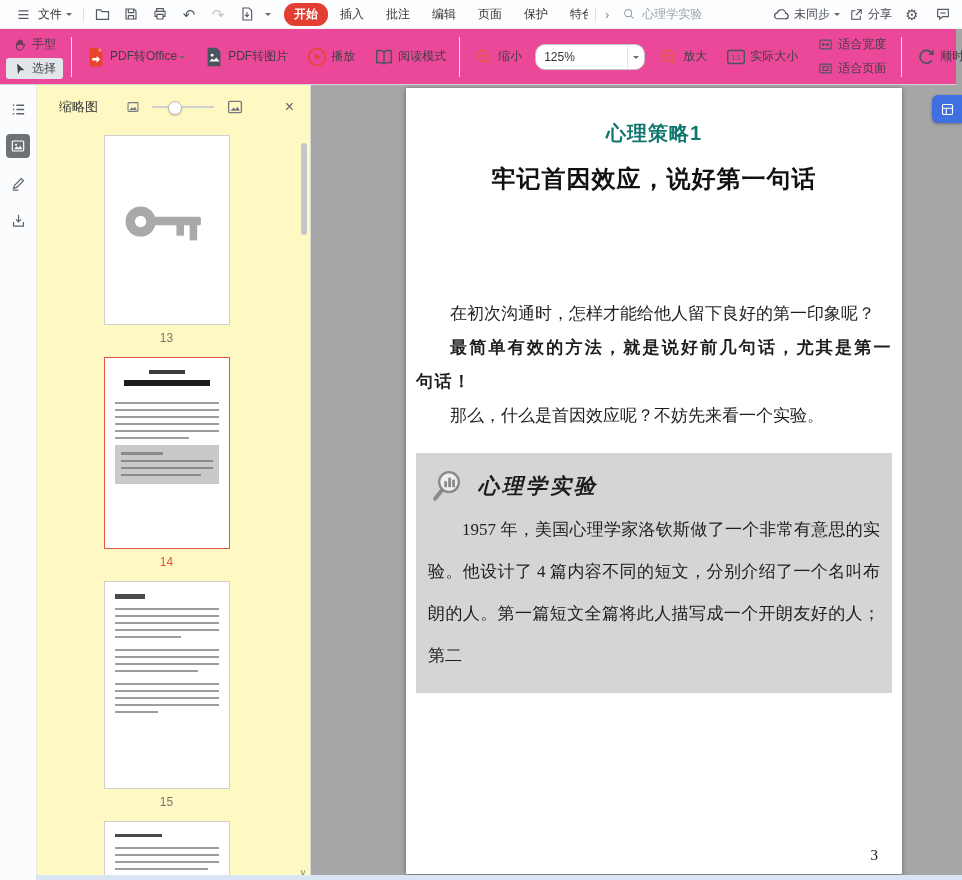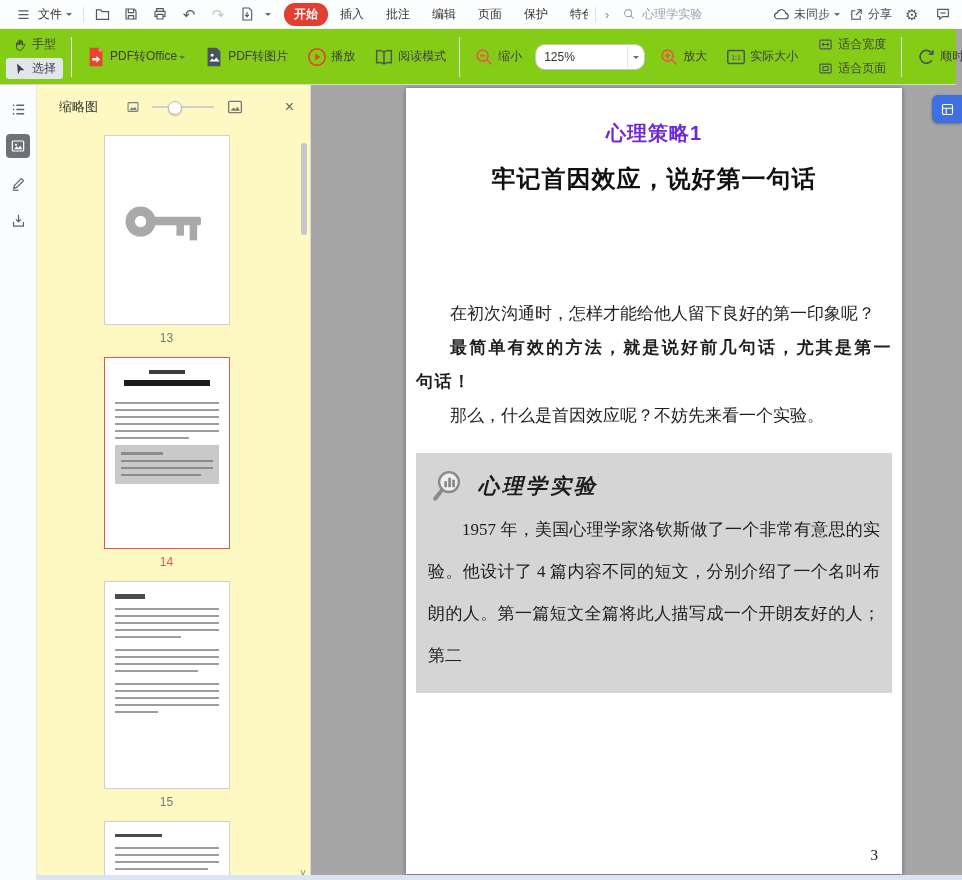--- a/index.html
+++ b/index.html
@@ -11,21 +11,21 @@
   }
   
   .row1{
     position:absolute;top:0;left:0;right:0;height:28px;
     background:#fcfdfe;border-bottom:1px solid #f0f0f0;
     display:flex;align-items:center;padding:0 8px;gap:7px;font-size:12px;
     z-index:20;white-space:nowrap;
   }
   .row2{
     position:absolute;top:29px;left:0;right:6px;height:55px;
-    background:#84cc16;border-bottom:1px solid #d5d5d5;
+    background:#ec4899;border-bottom:1px solid #d5d5d5;
     display:flex;align-items:center;padding:0 6px;gap:8px;
     z-index:20;white-space:nowrap;
   }
   .menu-file{display:flex;align-items:center;gap:4px;padding:2px 4px;border-radius:3px;color:#333;}
   .ib{width:22px;height:22px;display:flex;align-items:center;justify-content:center;color:#55585c;border-radius:3px;flex:0 0 auto;}
   .ib.disabled{color:#c3c3c3;}
   .glyph{font-size:15px;line-height:1;}
   .vsep{width:1px;height:15px;background:#e1e1e1;flex:0 0 auto;}
   .vsep2{width:1px;height:40px;background:#e2e2e2;flex:0 0 auto;}
   .tri{width:0;height:0;border:3.5px solid transparent;border-top-color:#6a6a6a;margin-top:4px;flex:0 0 auto;}
@@ -77,21 +77,21 @@
   .mbox .ml{background:#8b8b8b;}
   .tp-scroll{position:absolute;right:3px;top:52px;bottom:18px;width:6px;}
   .tp-scroll .bar{position:absolute;top:6px;height:92px;width:6px;background:#c4c7cc;border-radius:3px;}
   .tp-downarrow{position:absolute;right:1px;bottom:2px;width:12px;height:12px;color:#8a8a8a;font-size:10px;display:flex;align-items:center;justify-content:center;}
   
   .canvas{position:absolute;top:85px;left:311px;right:0;bottom:0;background:#a6a6a6;}
   .page{
     position:absolute;left:95px;top:3px;width:496px;height:786px;background:#fff;
     box-shadow:0 1px 5px rgba(0,0,0,.4);padding:26px 10px 0;box-sizing:border-box;overflow:hidden;
   }
-  .sec-label{text-align:center;font-size:20px;font-weight:700;color:#6d28d9;margin:6px 0 16px;letter-spacing:1px;}
+  .sec-label{text-align:center;font-size:20px;font-weight:700;color:#0f766e;margin:6px 0 16px;letter-spacing:1px;}
   .doc-title{text-align:center;font-size:24px;font-weight:800;color:#111;letter-spacing:1px;margin:0 0 102px;}
   .para{font-family:"Liberation Serif","DejaVu Serif",serif;font-size:17px;line-height:34px;color:#1e1e1e;text-indent:2em;text-align:justify;margin:0;}
   .para.bold{font-weight:700;letter-spacing:1.5px;}
   .expbox{margin-top:20px;background:#d5d5d5;padding:14px 12px 16px;}
   .exp-head{display:flex;align-items:center;gap:10px;margin-bottom:4px;padding-left:2px;}
   .exp-title{font-size:21px;font-weight:800;font-style:italic;color:#1d1d1d;font-family:"Liberation Serif","DejaVu Serif",serif;letter-spacing:3px;}
   .exp-text{font-family:"Liberation Serif","DejaVu Serif",serif;font-size:17px;line-height:42px;color:#1e1e1e;text-indent:2em;text-align:justify;margin:0;}
   .pgnum{position:absolute;right:24px;bottom:10px;font-size:15px;color:#111;font-family:"Liberation Serif","DejaVu Serif",serif;}
   .floatbtn{
     position:absolute;top:95px;right:0;width:30px;height:28px;background:#3f6fe0;

